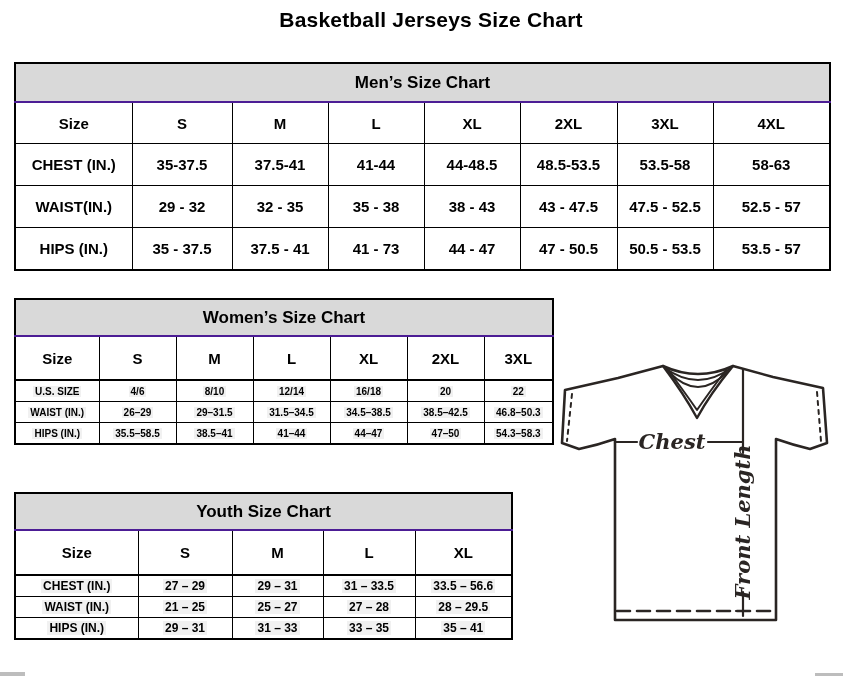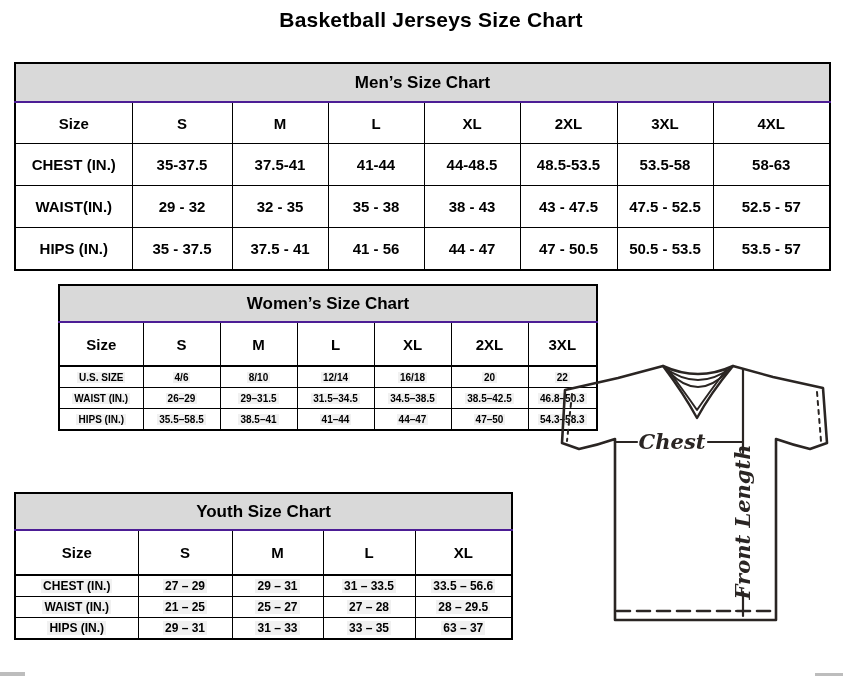--- a/index.html
+++ b/index.html
@@ -23,21 +23,21 @@
   tr.title-row th{
     background:#d9d9d9;font-size:17px;border-bottom:2px solid #4c1d95;
   }
   
   #mens{left:14px;top:62px;width:815px;}
   #mens tr.title-row th{height:37px;}
   #mens tr.col-row th{height:40px;font-size:15px;}
   #mens tr.data-row th,#mens tr.data-row td{height:41px;font-size:15px;}
   #mens th.row-label{font-size:14px;}
   
-  #womens{left:14px;top:284px;width:538px;margin-left:44px;}
+  #womens{left:14px;top:298px;width:538px;}
   #womens tr.title-row th{height:35px;}
   #womens tr.col-row th{height:42px;font-size:15px;border-bottom:2px solid #000;}
   #womens tr.data-row th,#womens tr.data-row td{height:20px;font-size:10px;}
   #womens th.row-label{font-size:11px;}
   
   #youth{left:14px;top:492px;width:497px;padding-left:12px;}
   #youth tr.title-row th{height:35px;}
   #youth tr.col-row th{height:43px;font-size:15px;border-bottom:2px solid #000;}
   #youth tr.data-row th,#youth tr.data-row td{height:20px;font-size:12px;}
   #youth th.row-label{font-size:11px;}
@@ -101,21 +101,21 @@
         <td><span class="v">35 - 38</span></td>
         <td><span class="v">38 - 43</span></td>
         <td><span class="v">43 - 47.5</span></td>
         <td><span class="v">47.5 - 52.5</span></td>
         <td><span class="v">52.5 - 57</span></td>
       </tr>
       <tr class="data-row">
         <th class="row-label"><span class="v">HIPS (IN.)</span></th>
         <td><span class="v">35 - 37.5</span></td>
         <td><span class="v">37.5 - 41</span></td>
-        <td><span class="v">41 - 56</span></td>
+        <td><span class="v">41 - 73</span></td>
         <td><span class="v">44 - 47</span></td>
         <td><span class="v">47 - 50.5</span></td>
         <td><span class="v">50.5 - 53.5</span></td>
         <td><span class="v">53.5 - 57</span></td>
       </tr>
     </tbody>
   </table>
 
 <table class="sc" id="womens">
   <colgroup>
@@ -201,21 +201,21 @@
         <td><span class="v">21 – 25</span></td>
         <td><span class="v">25 – 27</span></td>
         <td><span class="v">27 – 28</span></td>
         <td><span class="v">28 – 29.5</span></td>
       </tr>
       <tr class="data-row">
         <th class="row-label"><span class="v">HIPS (IN.)</span></th>
         <td><span class="v">29 – 31</span></td>
         <td><span class="v">31 – 33</span></td>
         <td><span class="v">33 – 35</span></td>
-        <td><span class="v">63 – 37</span></td>
+        <td><span class="v">35 – 41</span></td>
       </tr>
     </tbody>
   </table>
 
 <div class="jersey-wrap">
   <svg viewBox="0 0 284 272" xmlns="http://www.w3.org/2000/svg">
     <g fill="none" stroke="#2a2523" stroke-linejoin="round" stroke-linecap="round">
 
       <path stroke-width="2.6" d="M 107 10 L 62 22 L 9 34 L 6 87 L 23 93 Q 42 89 59 83 L 59 264 L 220 264 L 220 83 Q 237 89 254 93 L 271 87 L 267 32 L 217 21 L 177 10 Q 142 26 107 10 Z"></path>
 

